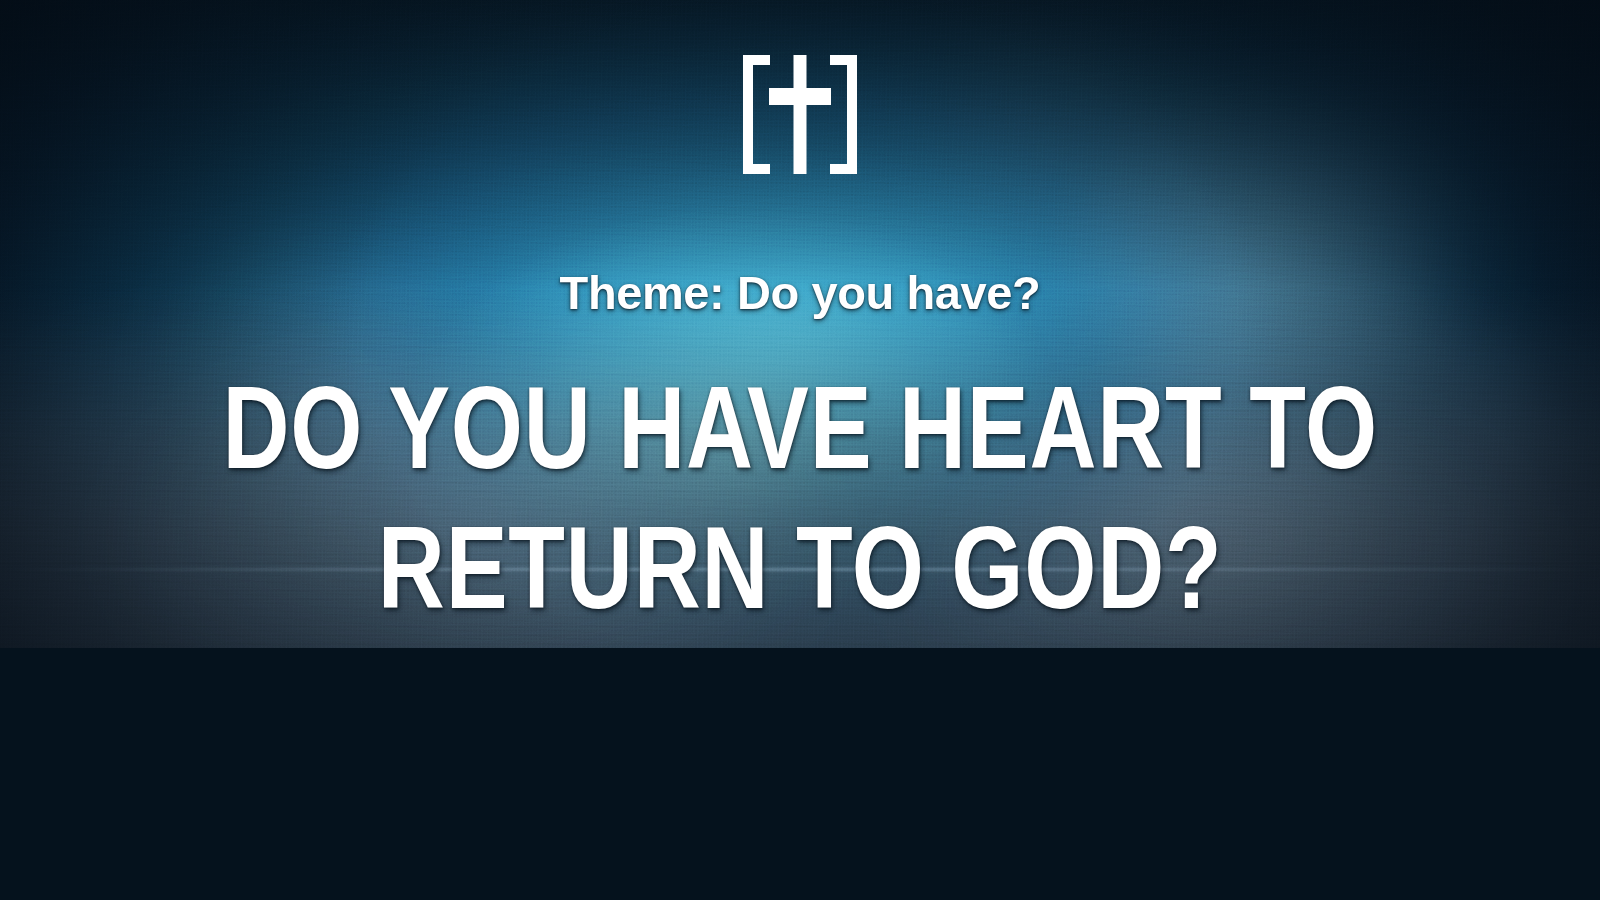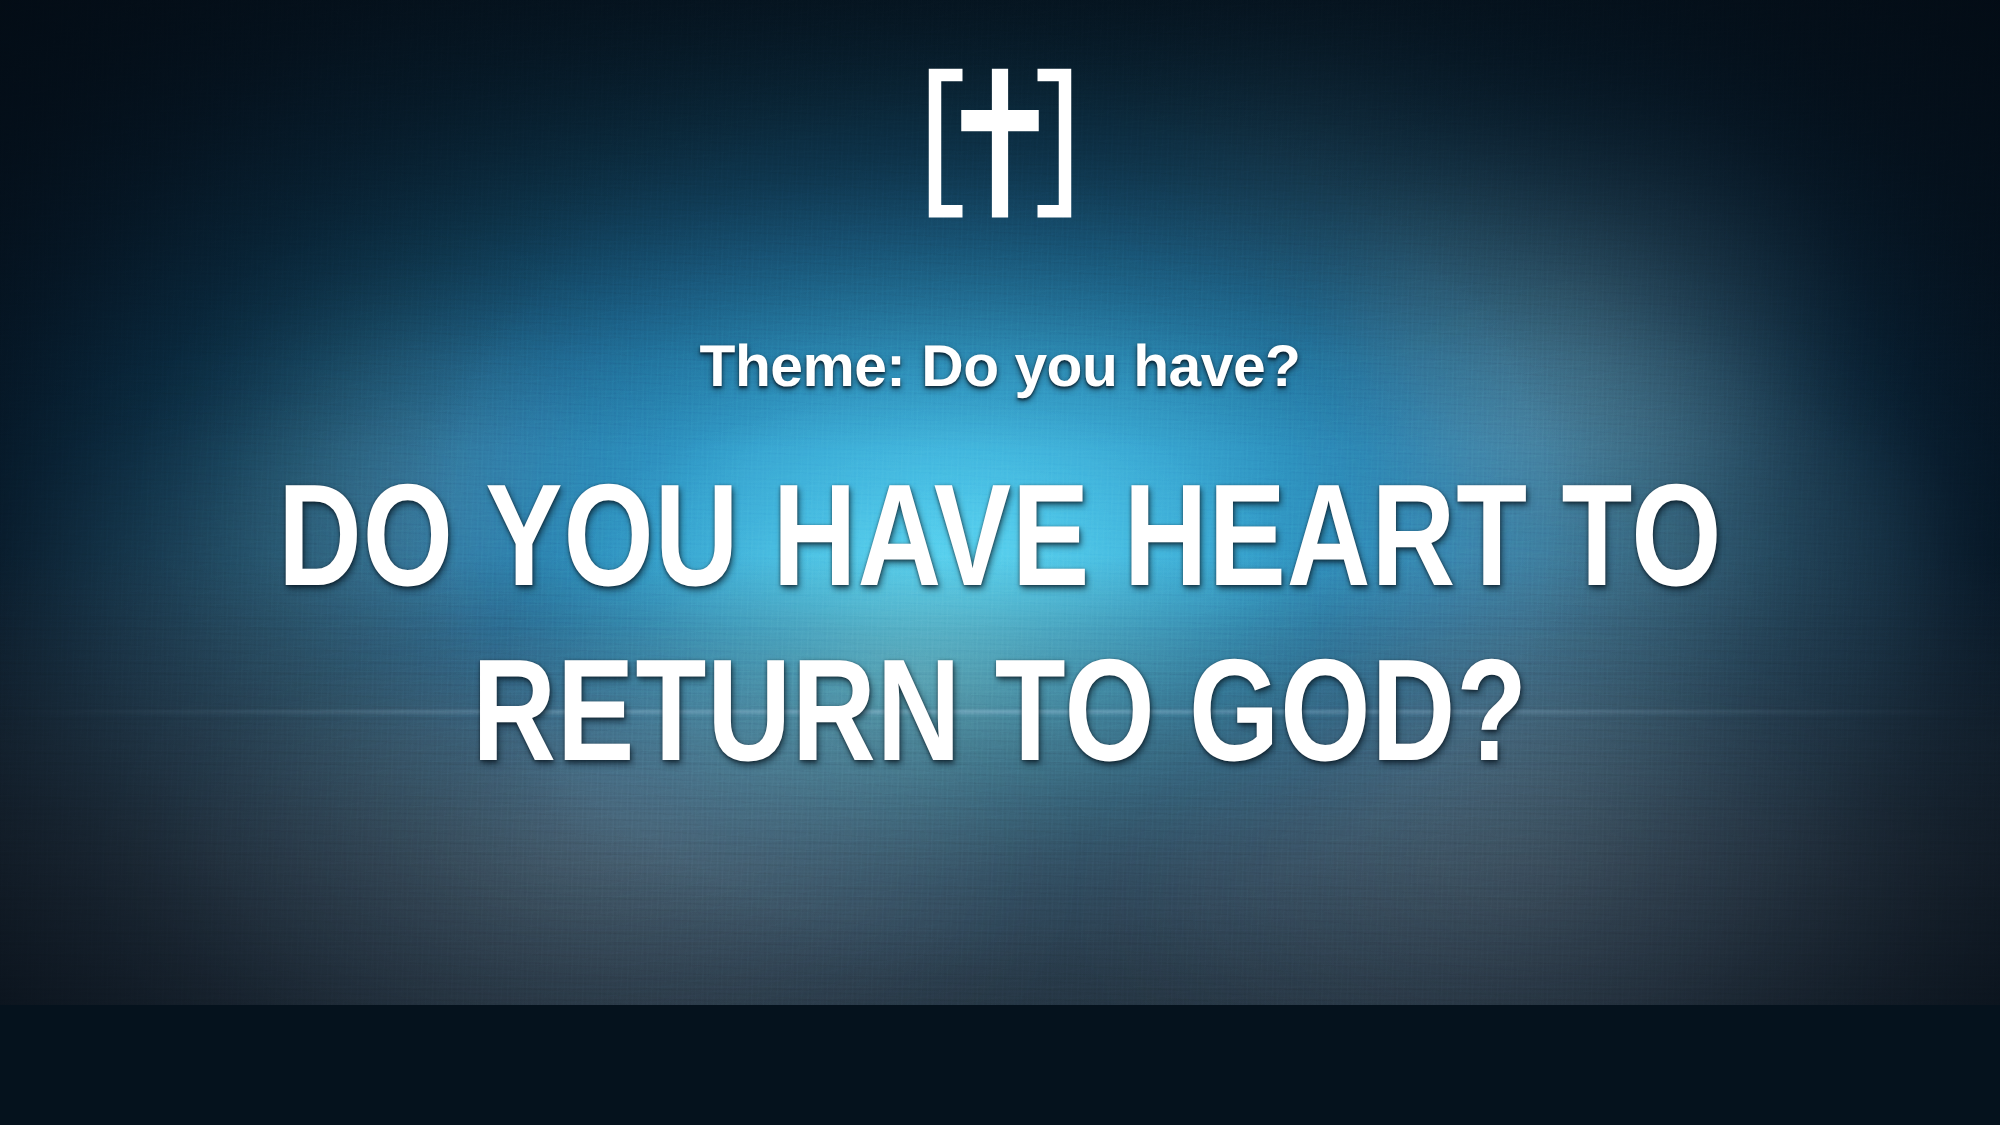--- a/index.html
+++ b/index.html
@@ -5,21 +5,21 @@
   * { margin:0; padding:0; box-sizing:border-box; }
   html, body {
     width:1600px; height:900px;
     background:#05121d;
     font-family:"Liberation Sans", sans-serif;
     overflow:hidden;
   }
 
   .slide{
     position:relative;
-    width:1600px; height:804px;
+    width:1600px; height:648px;
     overflow:hidden;
     background:#0a1f30;
   }
 
   
   .bg-base{
     position:absolute; inset:0;
     background:
       radial-gradient(ellipse 900px 620px at 48% 55%, #2e9fd4 0%, #2a8ec0 22%, #1e6e9c 42%, #14506f 60%, #0c3650 75%, #08243a 88%, #061a2c 100%);
   }

